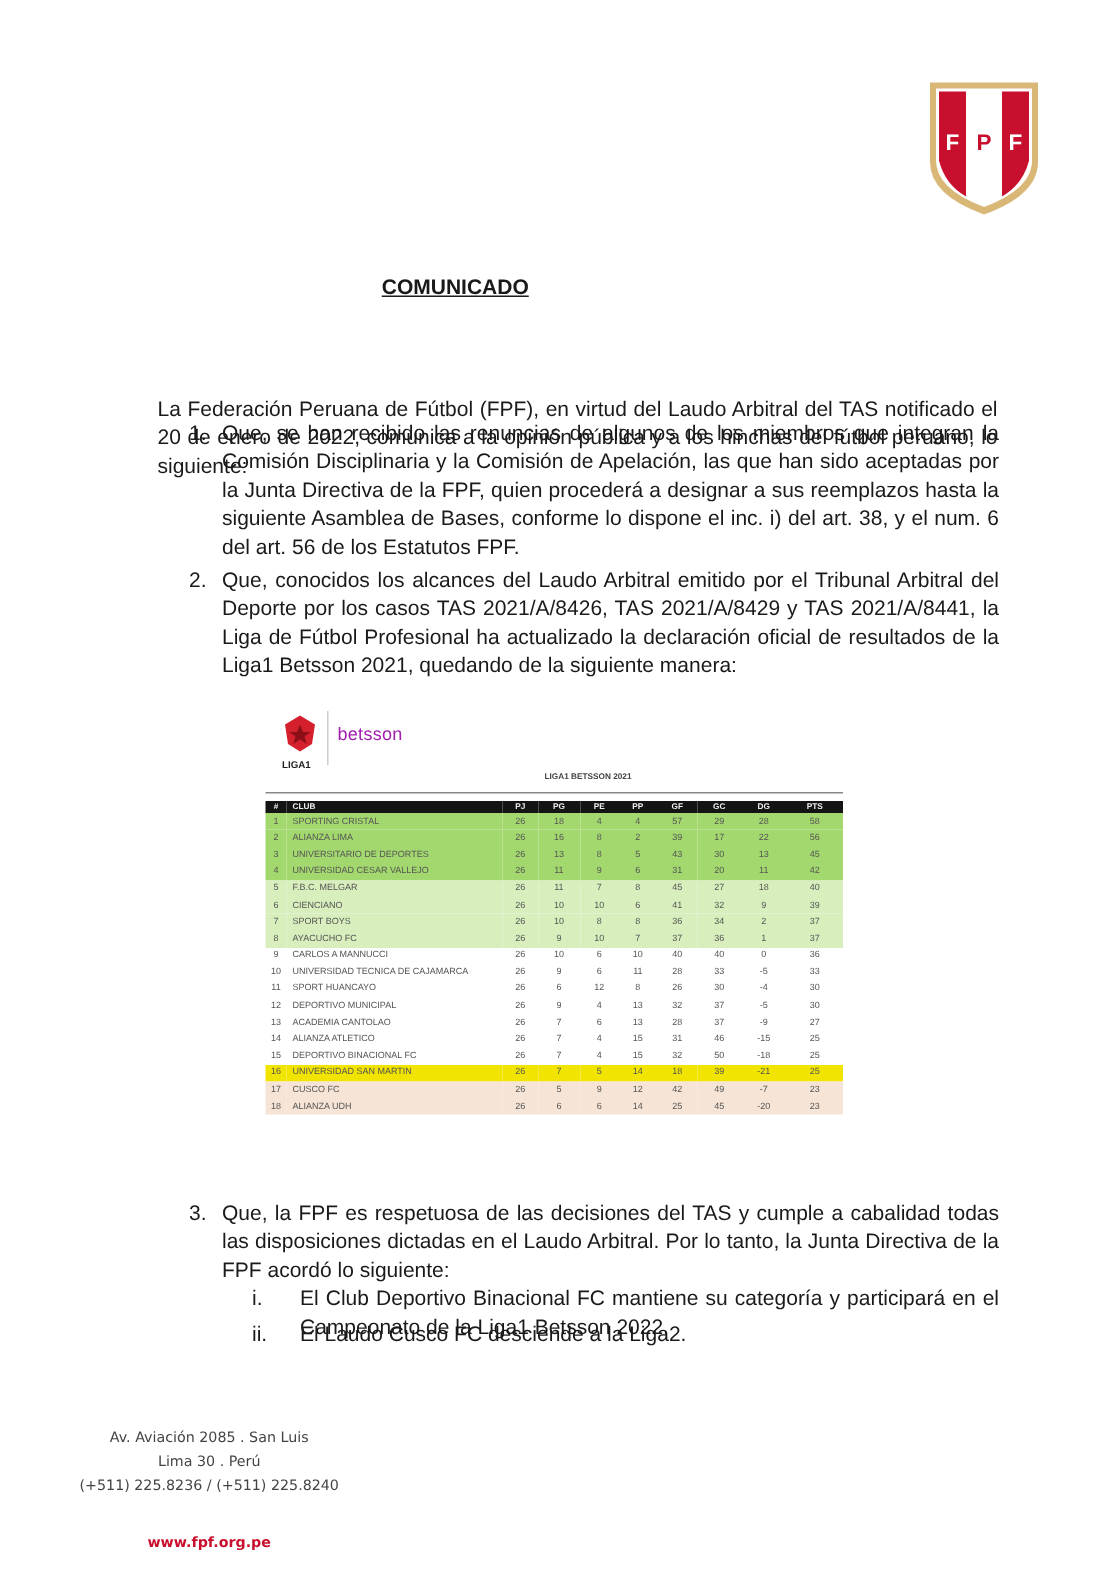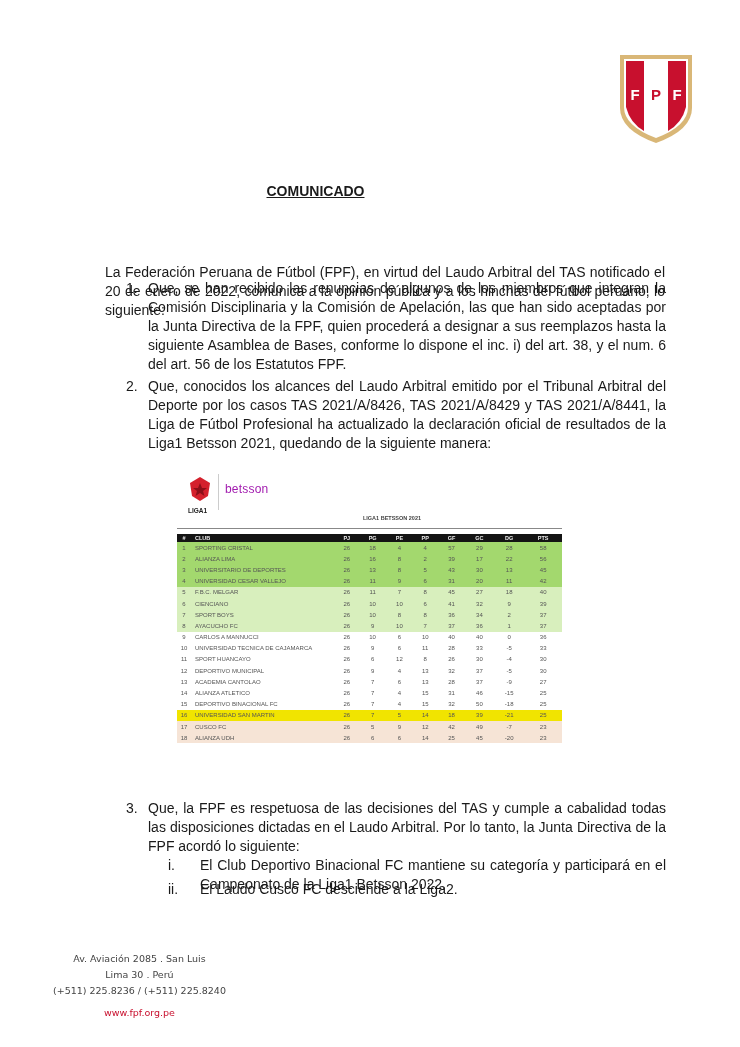--- a/index.html
+++ b/index.html
@@ -1,20 +1,20 @@
 <!DOCTYPE html>
 <html><head>
 <meta charset="utf-8">
 <style>
   html, body { margin:0; padding:0; background:#ffffff; }
   body { width:740px; height:1047px; position:relative; overflow:hidden; font-family:"Liberation Sans", sans-serif; color:#1a1a1a; }
   .logo { position:absolute; left:608px; top:52px; width:96px; }
   .shield { width:78px; height:94px; margin:0 auto; display:block; }
   .logo-text { text-align:center; font-family:"DejaVu Sans", sans-serif; font-weight:bold; color:#c9a96a; font-size:10.5px; line-height:12px; letter-spacing:-0.3px; margin-top:12px; }
-  .title { position:absolute; left:16px; width:599px; top:183px; text-align:center; font-weight:bold; font-size:14px; text-decoration:underline; }
+  .title { position:absolute; left:4px; width:599px; top:183px; text-align:center; font-weight:bold; font-size:14px; text-decoration:underline; }
   .para { position:absolute; font-size:14px; line-height:19px; text-align:justify; }
   .p-intro { left:105px; width:560px; top:215px;margin-top:48px; }
   .item { position:absolute; font-size:14px; line-height:19px; }
   .item .num { position:absolute; left:0; top:0; }
   .item .txt { position:absolute; left:22px; text-align:justify; }
   .i1 { left:126px; top:279px; width:540px; }
   .i1 .txt { width:518px; }
   .i2 { left:126px; top:377px; width:540px; }
   .i2 .txt { width:518px; }
   .i3 { left:126px; top:799px; width:540px; }
@@ -39,21 +39,21 @@
   table.pos td.n, table.pos th.n { width:14px; text-align:center; }
   table.pos td.c, table.pos th.c { width:140px; text-align:left; padding-left:4px; }
   table.pos th.c { padding-left:4px; }
   tr.z1 td { background:#a3d86e; }
   tr.z2 td { background:#d8efbd; }
   tr.z3 td { background:#ffffff; }
   tr.z4 td { background:#f1e400; }
   tr.z5 td { background:#f6e4d6; }
 
   .footer { position:absolute; left:53px; top:951px; font-size:9.5px; line-height:16px; color:#444; font-family:"DejaVu Sans", sans-serif;text-align:center; }
-  .footer .web { color:#c8102e; font-weight:normal; margin-top:6px; display:block; }
+  .footer .web { color:#c8102e; font-weight:bold; margin-top:22px; display:block; }
 </style>
 </head>
 <body>
 
 <div class="logo">
   <svg class="shield" viewBox="0 0 78 94">
     <path d="M3 3 H75 V56 Q75 78 39 91 Q3 78 3 56 Z" fill="#d9b777"></path>
     <path d="M7 7 H71 V55 Q71 74 39 86 Q7 74 7 55 Z" fill="#ffffff"></path>
     <path d="M9 9 H27 V79 Q13 71 9 55 Z" fill="#c8102e"></path>
     <path d="M51 9 H69 V55 Q65 71 51 79 Z" fill="#c8102e"></path>

